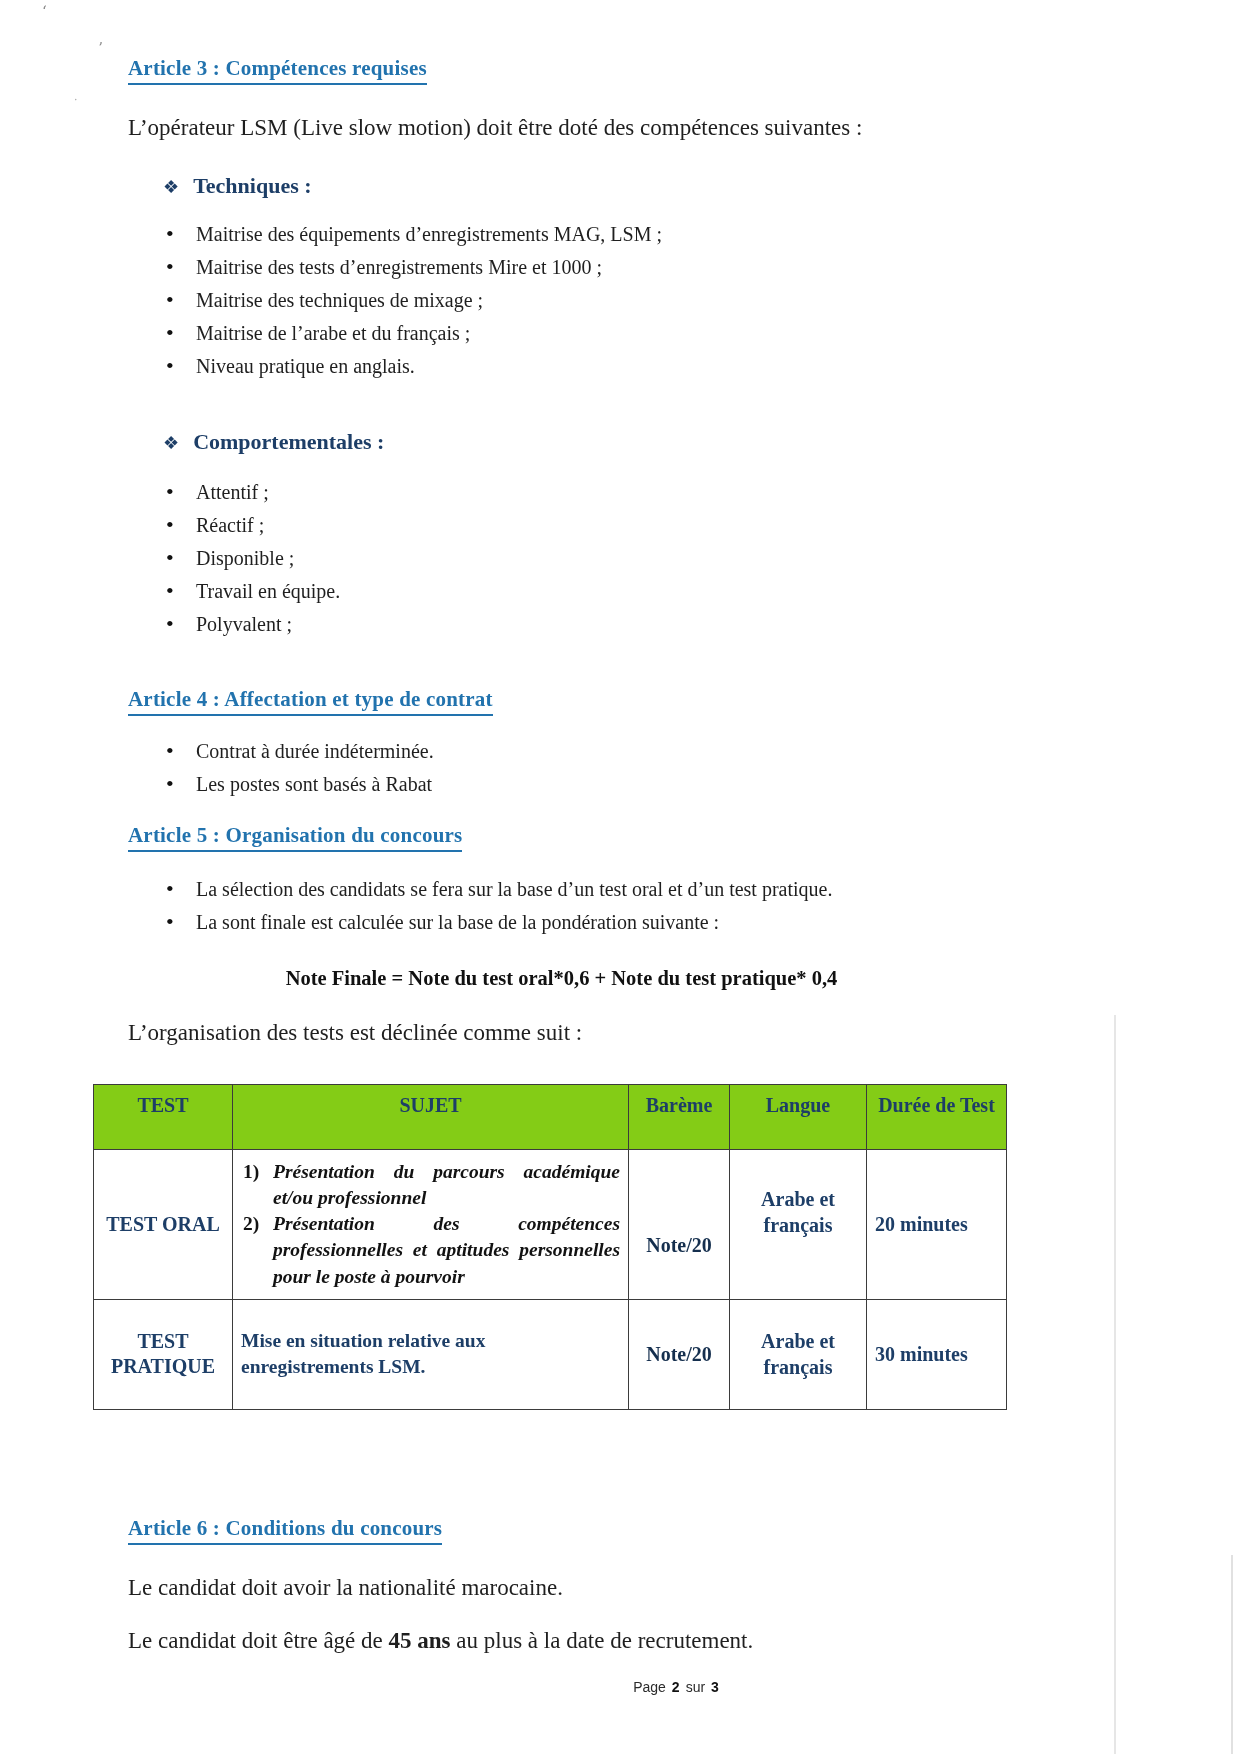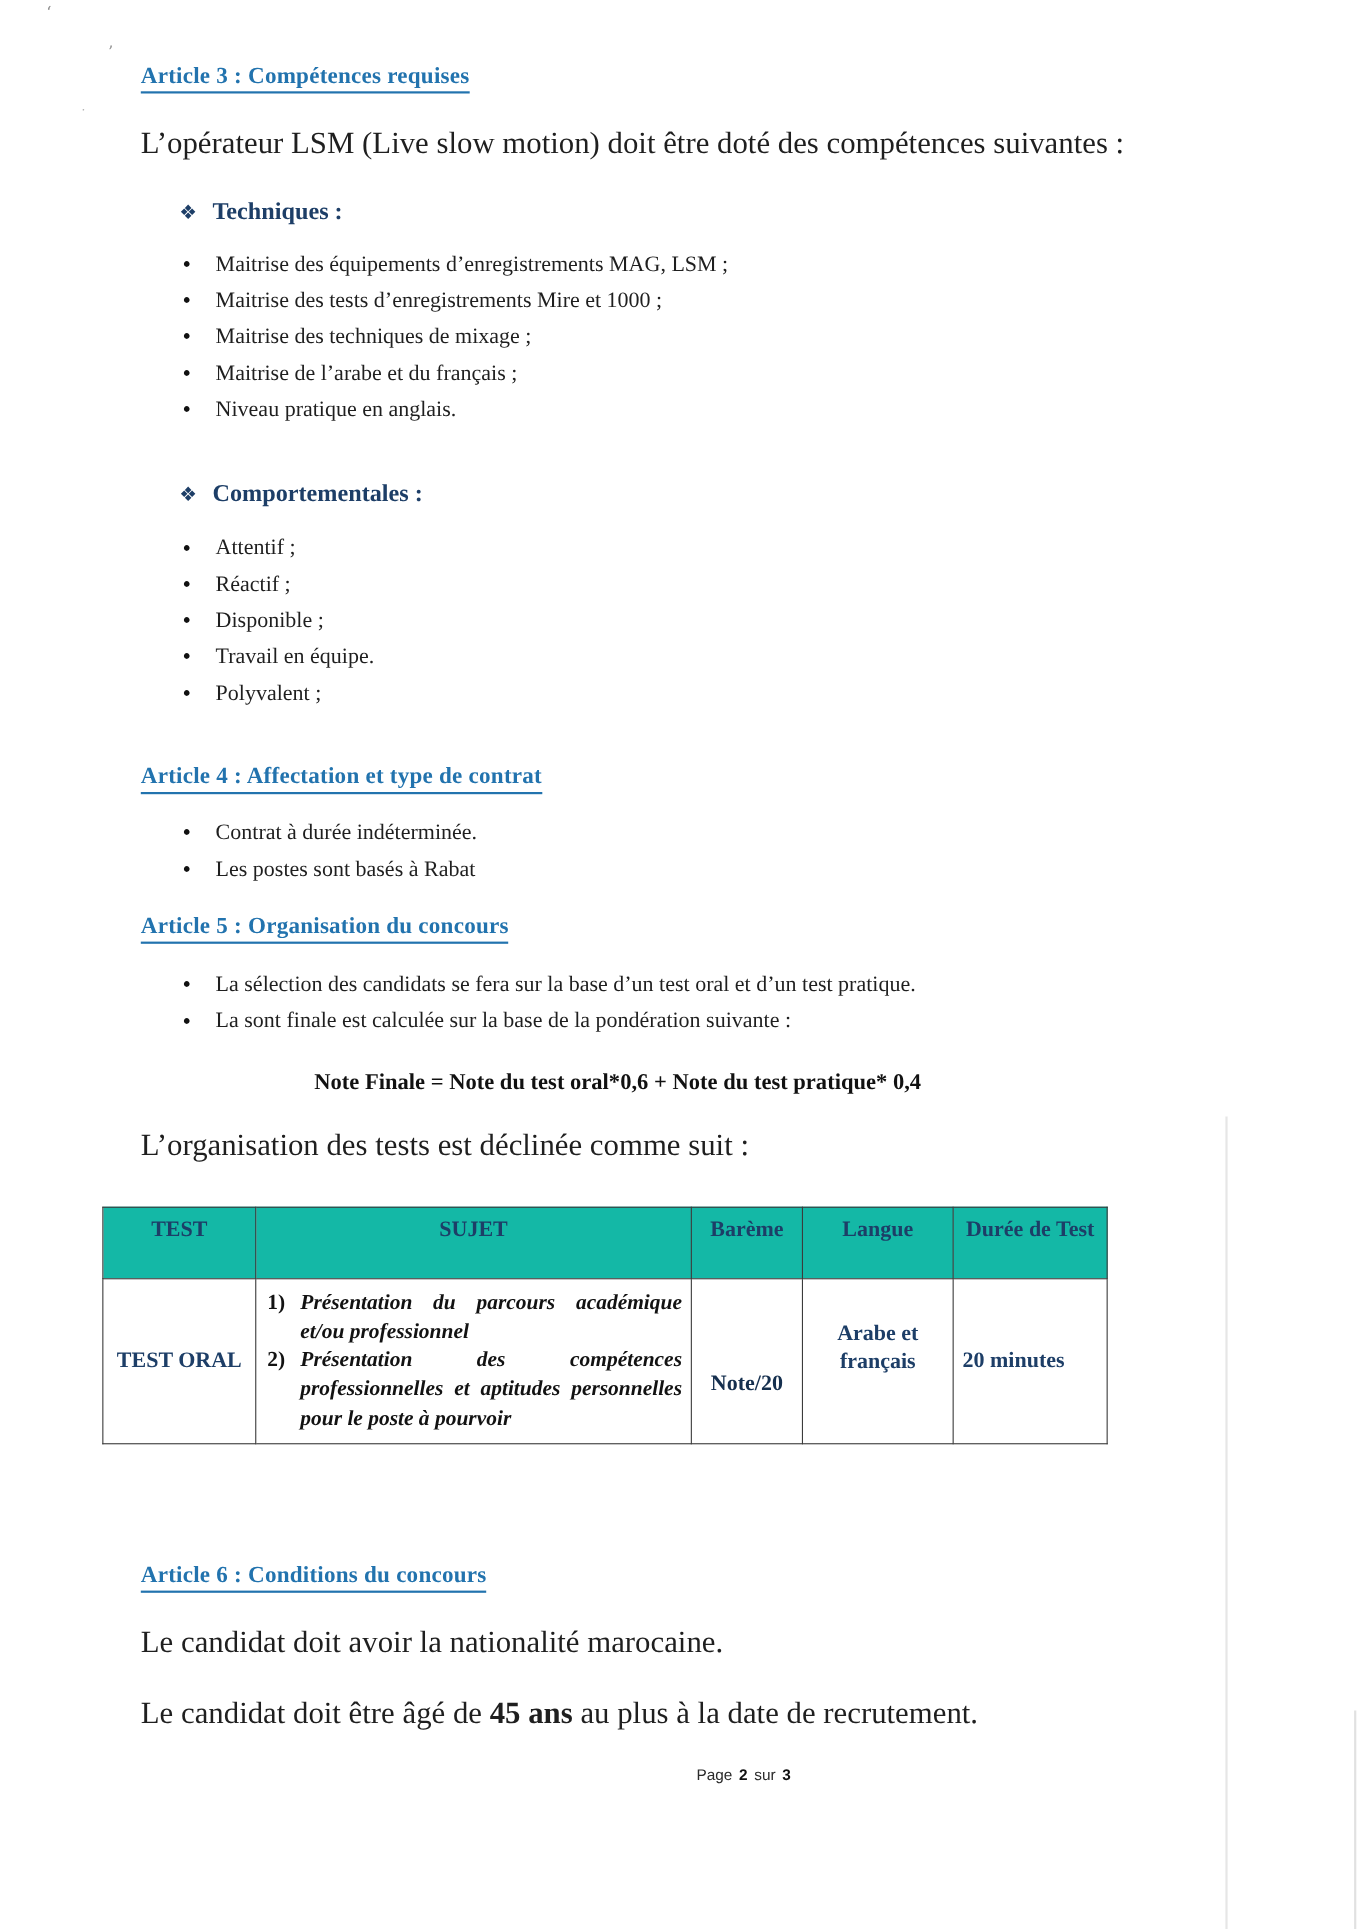--- a/index.html
+++ b/index.html
@@ -18,21 +18,21 @@
   .article-title{
     display:inline-block;
     font-size:21px;font-weight:bold;
     color:#2273ae;
     border-bottom:2.5px solid #2273ae;
     padding-bottom:2px;
     letter-spacing:.2px;
   }
   .title-wrap{margin:0;}
 
-  .body-line{font-size:28px;line-height:1.3;}
+  .body-line{font-size:23px;line-height:1.3;}
   .intro{margin-top:28px;}
 
   
   .sub-heading{
     margin-top:30px;margin-left:35px;
     font-size:22px;font-weight:bold;color:#1d3e67;
     display:flex;align-items:baseline;gap:14px;
   }
   .sub-heading .diamond{
     font-family:"DejaVu Sans", sans-serif;
@@ -72,21 +72,21 @@
     border-collapse:collapse;
     margin:36px 0 0 -35px;
     width:913px;
     table-layout:fixed;
   }
   table.tests th, table.tests td{
     border:1.8px solid #3b3b3b;
     padding:4px 8px;
   }
   table.tests thead th{
-    background:#14b8a6;
+    background:#84cc16;
     color:#1d3e67;
     font-size:20px;font-weight:bold;
     height:52px;
     text-align:center;vertical-align:top;
     padding-top:8px;
     line-height:1.25;
   }
   tr.row-oral{height:150px;}
   tr.row-pratique{height:110px;}
   td.test-cell{
@@ -242,20 +242,29 @@
               <li>
                 <span class="marker">2)</span>
                 <span class="it-text">Présentation des compétences professionnelles et aptitudes personnelles pour le poste à pourvoir</span>
               </li>
             </ol>
           </td>
           <td class="bareme-cell low">Note/20</td>
           <td class="langue-cell high">Arabe et français</td>
           <td class="duree-cell">20 minutes</td>
         </tr>
+        <tr class="row-pratique">
+          <td class="test-cell">TEST PRATIQUE</td>
+          <td class="sujet-cell navy">
+            <div class="plain-sujet">Mise en situation relative aux enregistrements LSM.</div>
+          </td>
+          <td class="bareme-cell">Note/20</td>
+          <td class="langue-cell">Arabe et français</td>
+          <td class="duree-cell">30 minutes</td>
+        </tr>
       </tbody>
     </table>
 
     <div class="title-wrap mt-a6">
       <span class="article-title">Article 6 : Conditions du concours</span>
     </div>
 
     <p class="body-line cond-first">Le candidat doit avoir la nationalité marocaine.</p>
     <p class="body-line cond-line"><span>Le candidat doit être âgé de </span><span class="bold">45 ans</span><span> au plus à la date de recrutement.</span></p>
 

